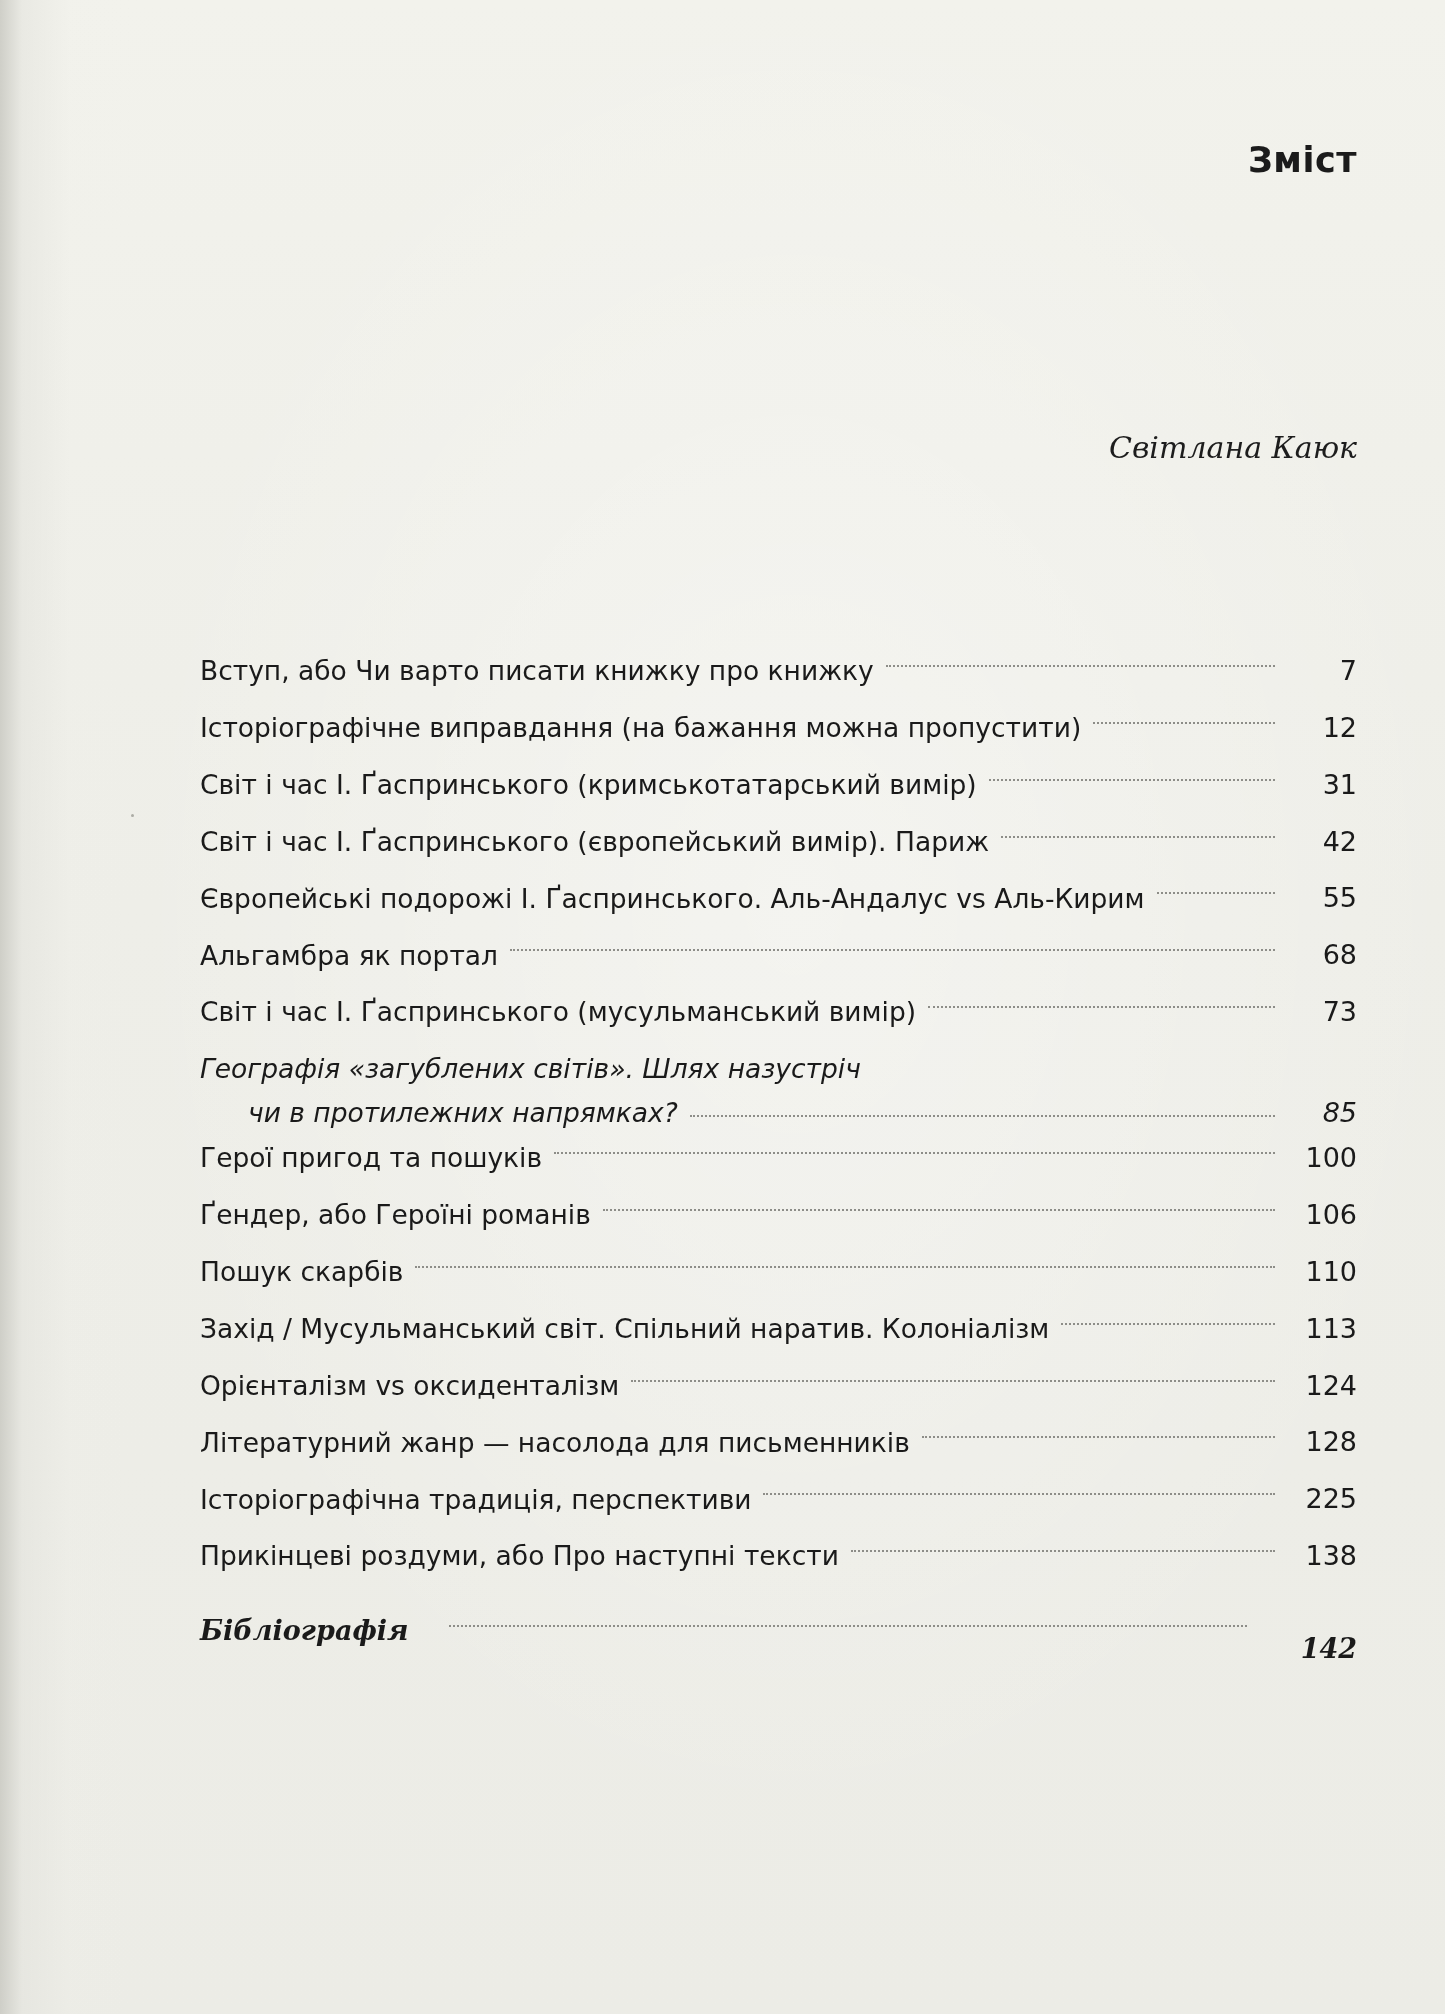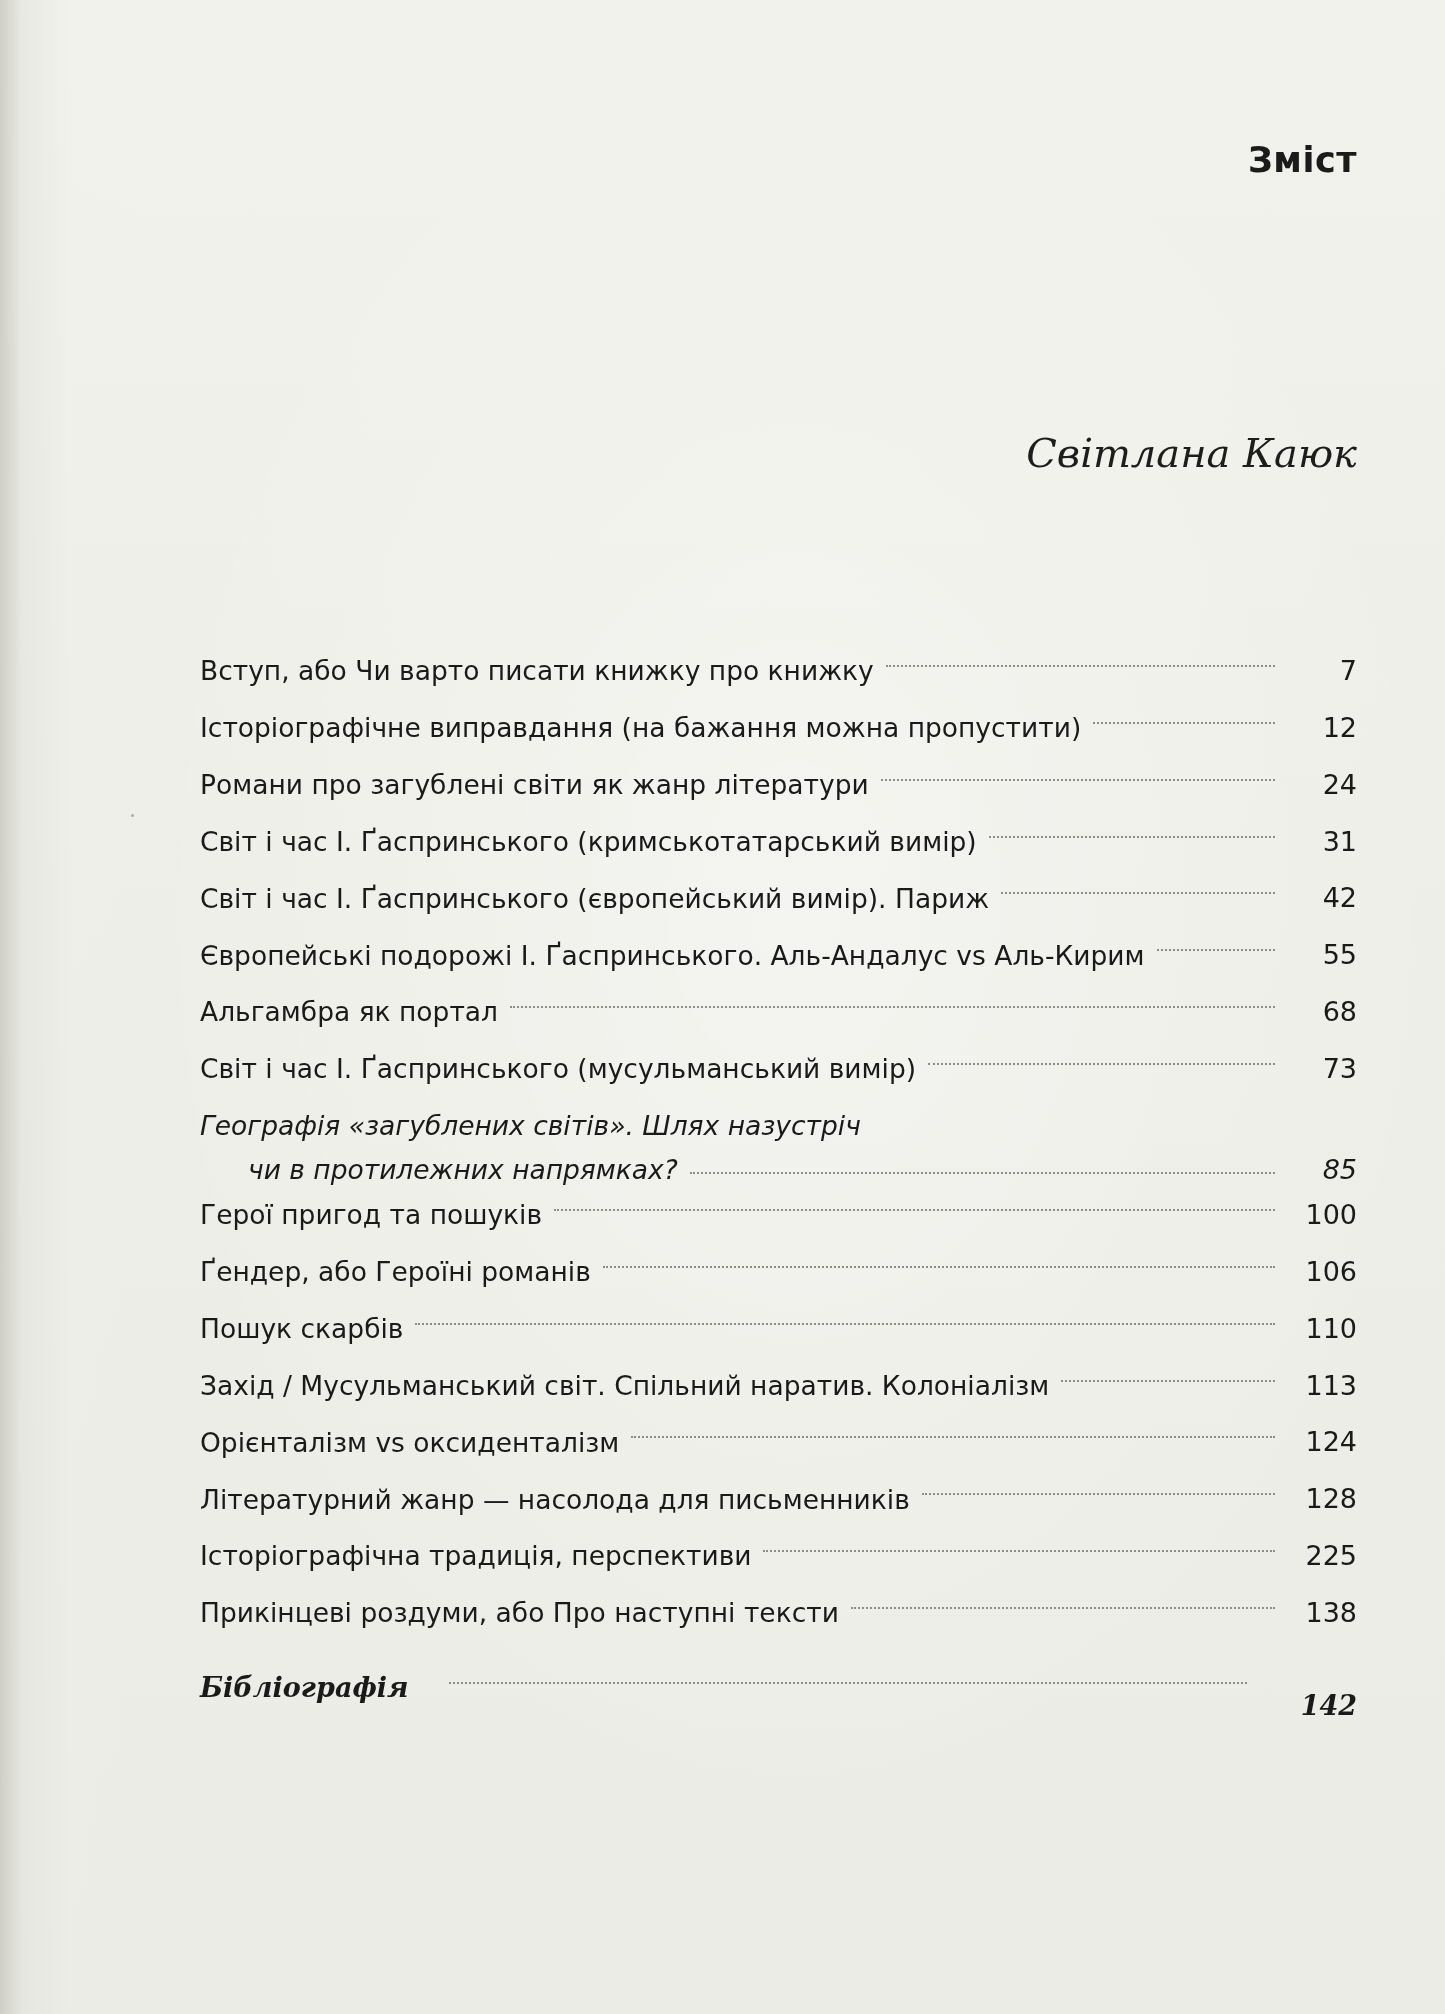--- a/index.html
+++ b/index.html
@@ -40,21 +40,21 @@
     font-weight: 700;
     letter-spacing: 0.5px;
     color: #1b1b1b;
   }
   .author {
     position: absolute;
     right: 88px;
     top: 430px;
     font-family: "DejaVu Serif", serif;
     font-style: italic;
-    font-size: 40px;
+    font-size: 30px;
     color: #1d1d1d;
   }
   .toc-list {
     position: absolute;
     left: 200px;
     right: 88px;
     top: 655px;
   }
   .toc-row {
     display: flex;
@@ -156,25 +156,20 @@
       <span class="leader"></span>
       <span class="page-num">7</span>
     </div>
 
     <div class="toc-row">
       <span class="label">Історіографічне виправдання (на бажання можна пропустити)</span>
       <span class="leader"></span>
       <span class="page-num">12</span>
     </div>
 
-    <div class="toc-row">
-      <span class="label">Романи про загублені світи як жанр літератури</span>
-      <span class="leader"></span>
-      <span class="page-num">24</span>
-    </div>
 
     <div class="toc-row">
       <span class="label">Світ і час І. Ґаспринського (кримськотатарський вимір)</span>
       <span class="leader"></span>
       <span class="page-num">31</span>
     </div>
 
     <div class="toc-row">
       <span class="label">Світ і час І. Ґаспринського (європейський вимір). Париж</span>
       <span class="leader"></span>

